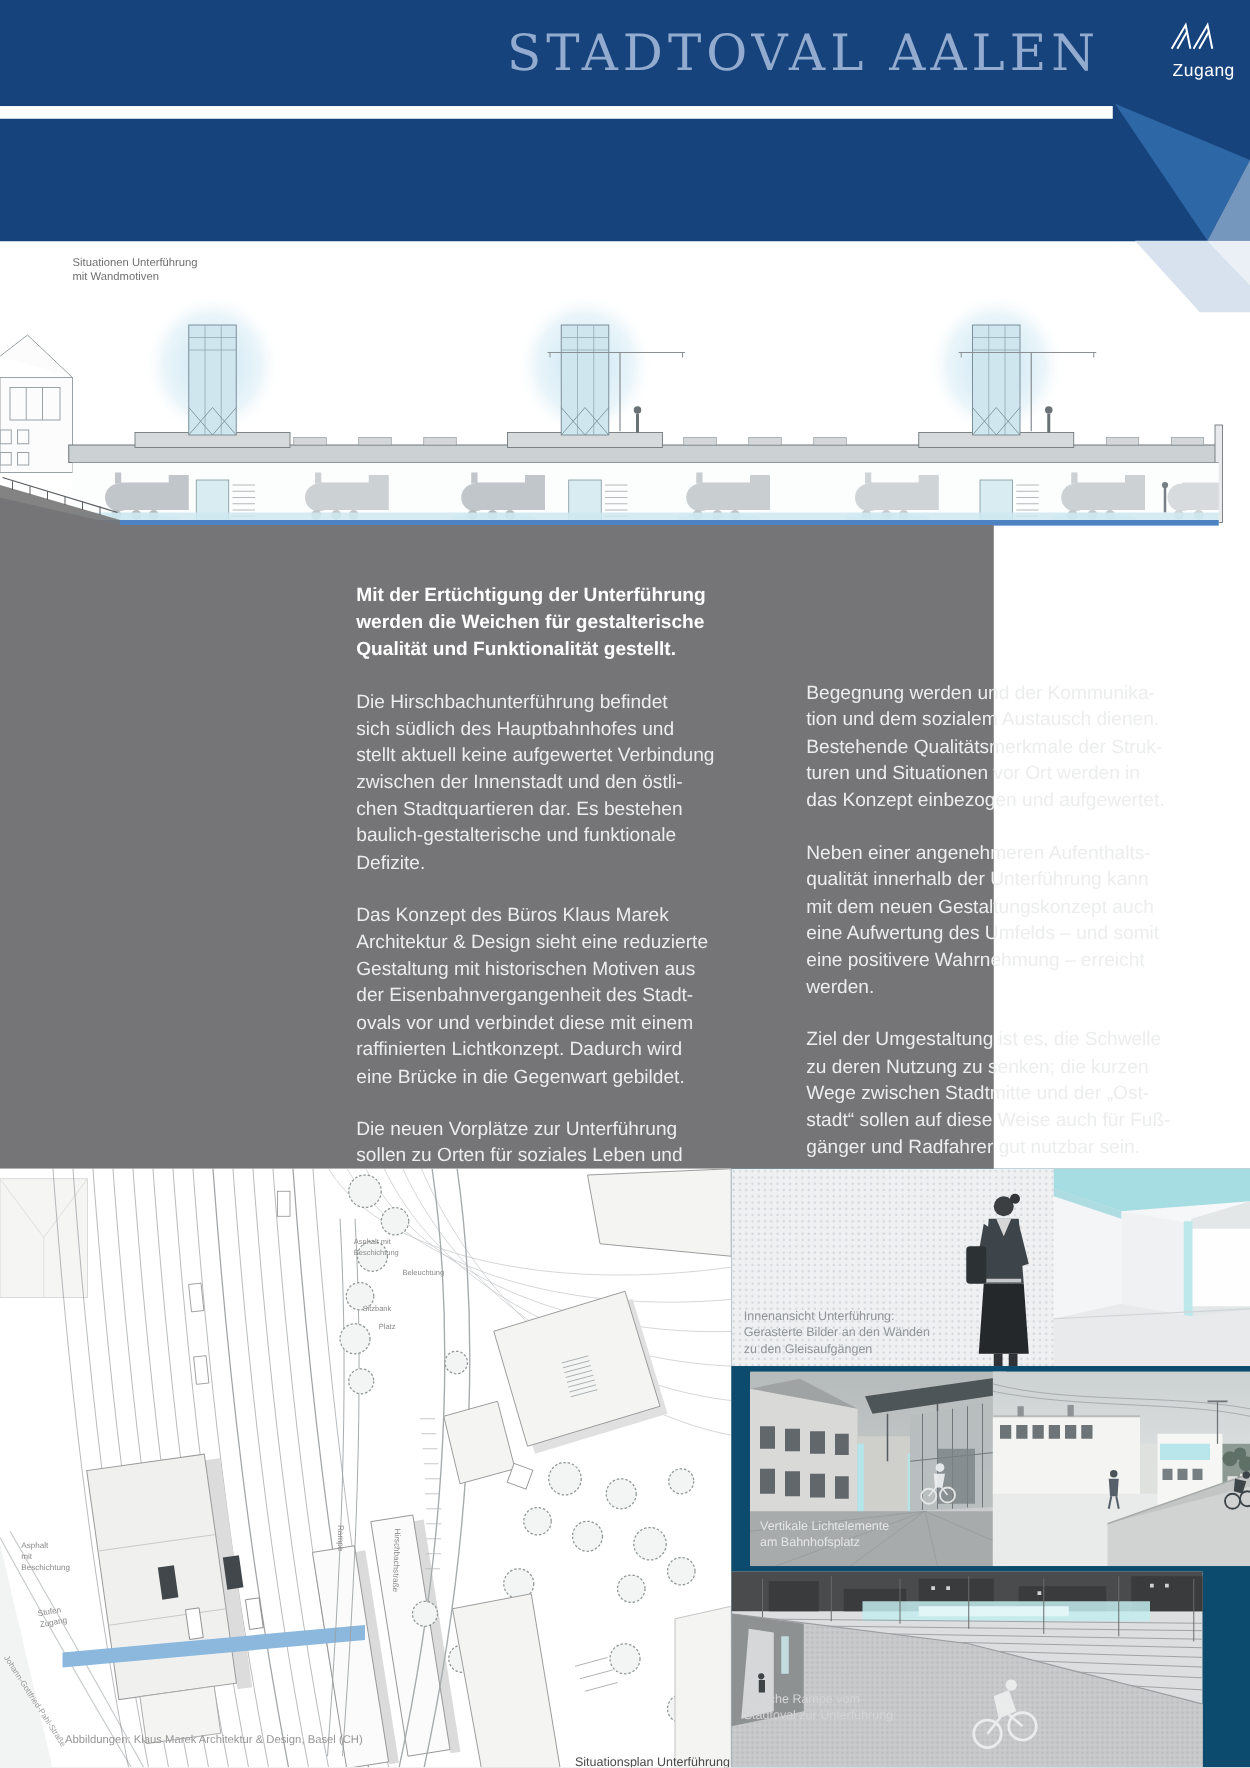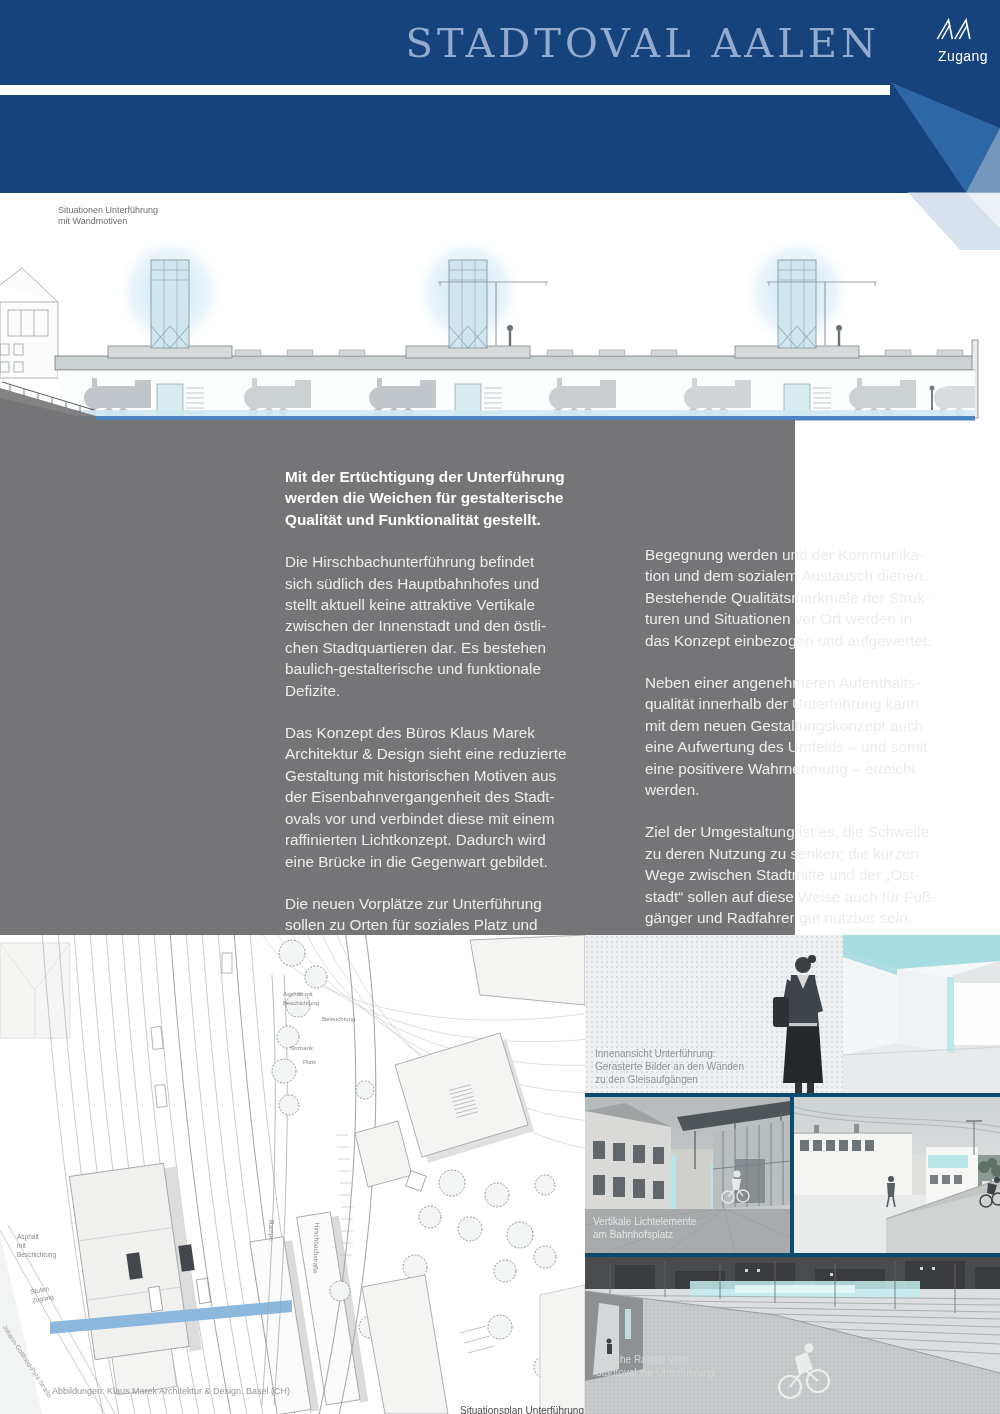--- a/index.html
+++ b/index.html
@@ -29,23 +29,23 @@
   
   .bottom{position:absolute;left:0;top:935px;width:1000px;height:479px;}
   .plan{position:absolute;left:0;top:0;width:585px;height:479px;background:#ffffff;}
   .plan-label{position:absolute;font-size:6.5px;line-height:9px;color:#8a8a8a;white-space:pre;}
   .plan-caption{position:absolute;left:460px;top:446px;font-size:10px;line-height:12.5px;
                 color:#4a4a4a;white-space:pre;margin-top:24px;}
   .plan-credit{position:absolute;left:52px;top:451px;font-size:9px;color:#969696;white-space:pre;}
   .photos{position:absolute;left:585px;top:0;width:415px;height:479px;background:#0c4a6e;}
   .ph{position:absolute;overflow:hidden;}
   .ph-a{left:0;top:0;width:415px;height:158px;}
-  .ph-b{left:0;top:162px;width:205px;height:156px;}
+  .ph-b{left:15px;top:162px;width:205px;height:156px;}
   .ph-c{left:209px;top:162px;width:206px;height:156px;}
-  .ph-d{left:0;top:322px;width:415px;height:157px;}
+  .ph-d{left:0;top:322px;width:377px;height:157px;}
   .ph-cap{position:absolute;font-size:10px;line-height:13px;white-space:pre;}
   .cap-a{left:10px;top:112px;color:#8f9598;}
   .cap-b{left:8px;top:118px;color:#e4e6e6;}
   .cap-d{left:10px;top:96px;color:#d3d6d6;}
 </style>
 </head>
 <body>
 
 <div class="poster">
 
@@ -246,34 +246,34 @@
     <path d="M10,145 l0,7 M24,149 l0,7 M38,153 l0,7 M52,157 l0,7 M66,161 l0,7 M80,165 l0,7" stroke="#5A5F62" stroke-width="0.8"></path>
   </svg>
 
   <div class="graybox">
     <div class="col col1">
       <p class="intro">Mit der Ertüchtigung der Unterführung
 werden die Weichen für gestalterische
 Qualität und Funktionalität gestellt.</p>
       <p>Die Hirschbachunterführung befindet
 sich südlich des Hauptbahnhofes und
-stellt aktuell keine attraktive Vertikale
+stellt aktuell keine aufgewertet Verbindung
 zwischen der Innenstadt und den östli-
 chen Stadtquartieren dar. Es bestehen
 baulich-gestalterische und funktionale
 Defizite.</p>
       <p>Das Konzept des Büros Klaus Marek
 Architektur &amp; Design sieht eine reduzierte
 Gestaltung mit historischen Motiven aus
 der Eisenbahnvergangenheit des Stadt-
 ovals vor und verbindet diese mit einem
 raffinierten Lichtkonzept. Dadurch wird
 eine Brücke in die Gegenwart gebildet.</p>
       <p>Die neuen Vorplätze zur Unterführung
-sollen zu Orten für soziales Platz und</p>
+sollen zu Orten für soziales Leben und</p>
     </div>
     <div class="col col2">
       <p>Begegnung werden und der Kommunika-
 tion und dem sozialem Austausch dienen.
 Bestehende Qualitätsmerkmale der Struk-
 turen und Situationen vor Ort werden in
 das Konzept einbezogen und aufgewertet.</p>
       <p>Neben einer angenehmeren Aufenthalts-
 qualität innerhalb der Unterführung kann
 mit dem neuen Gestaltungskonzept auch

